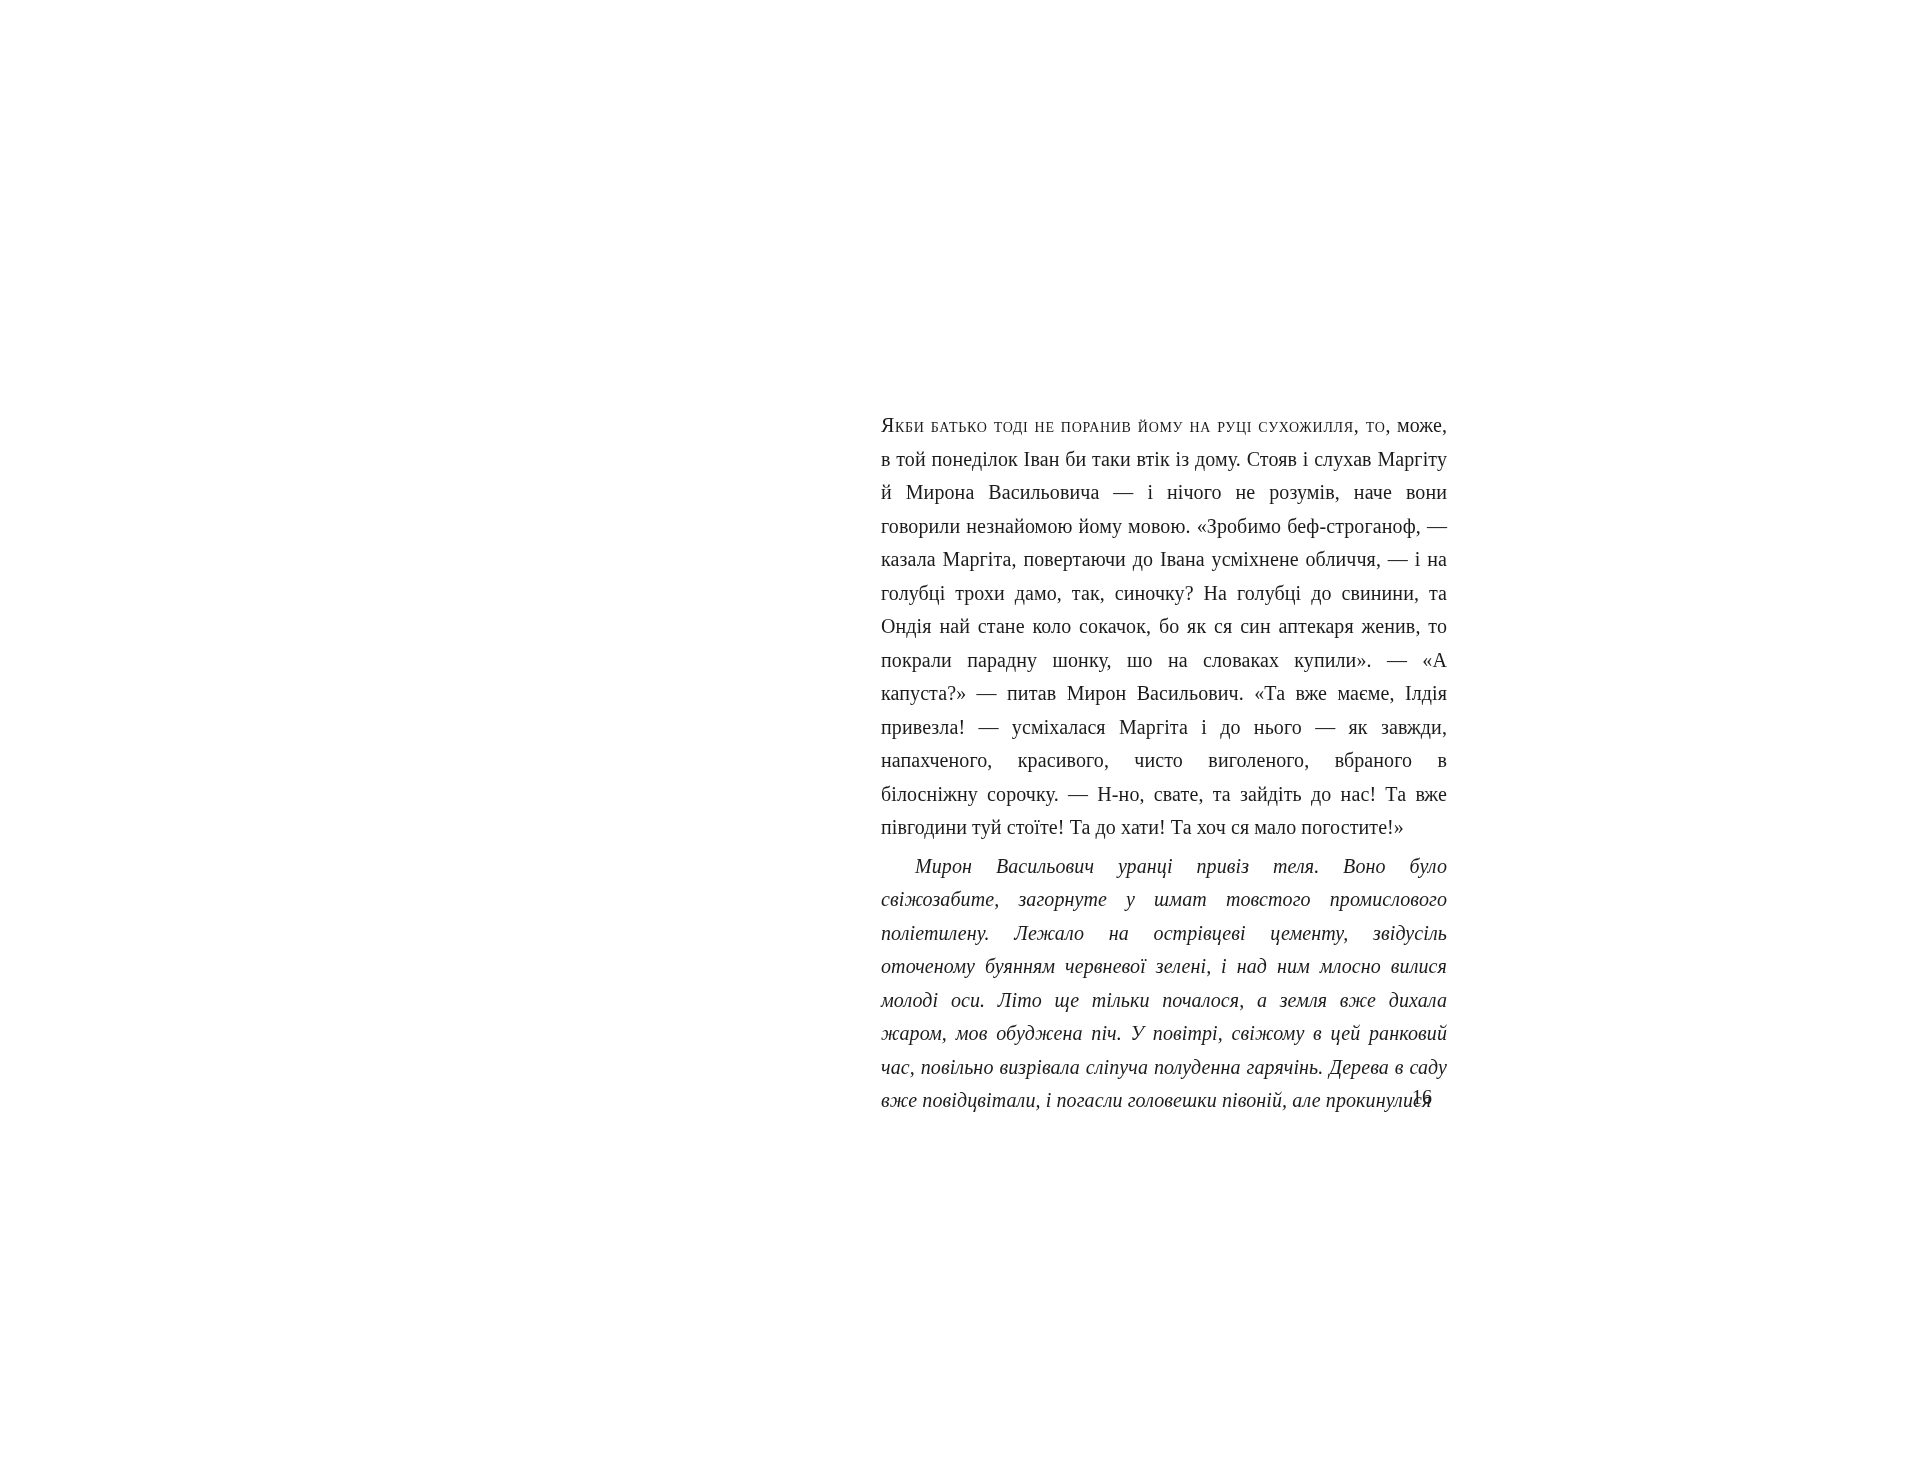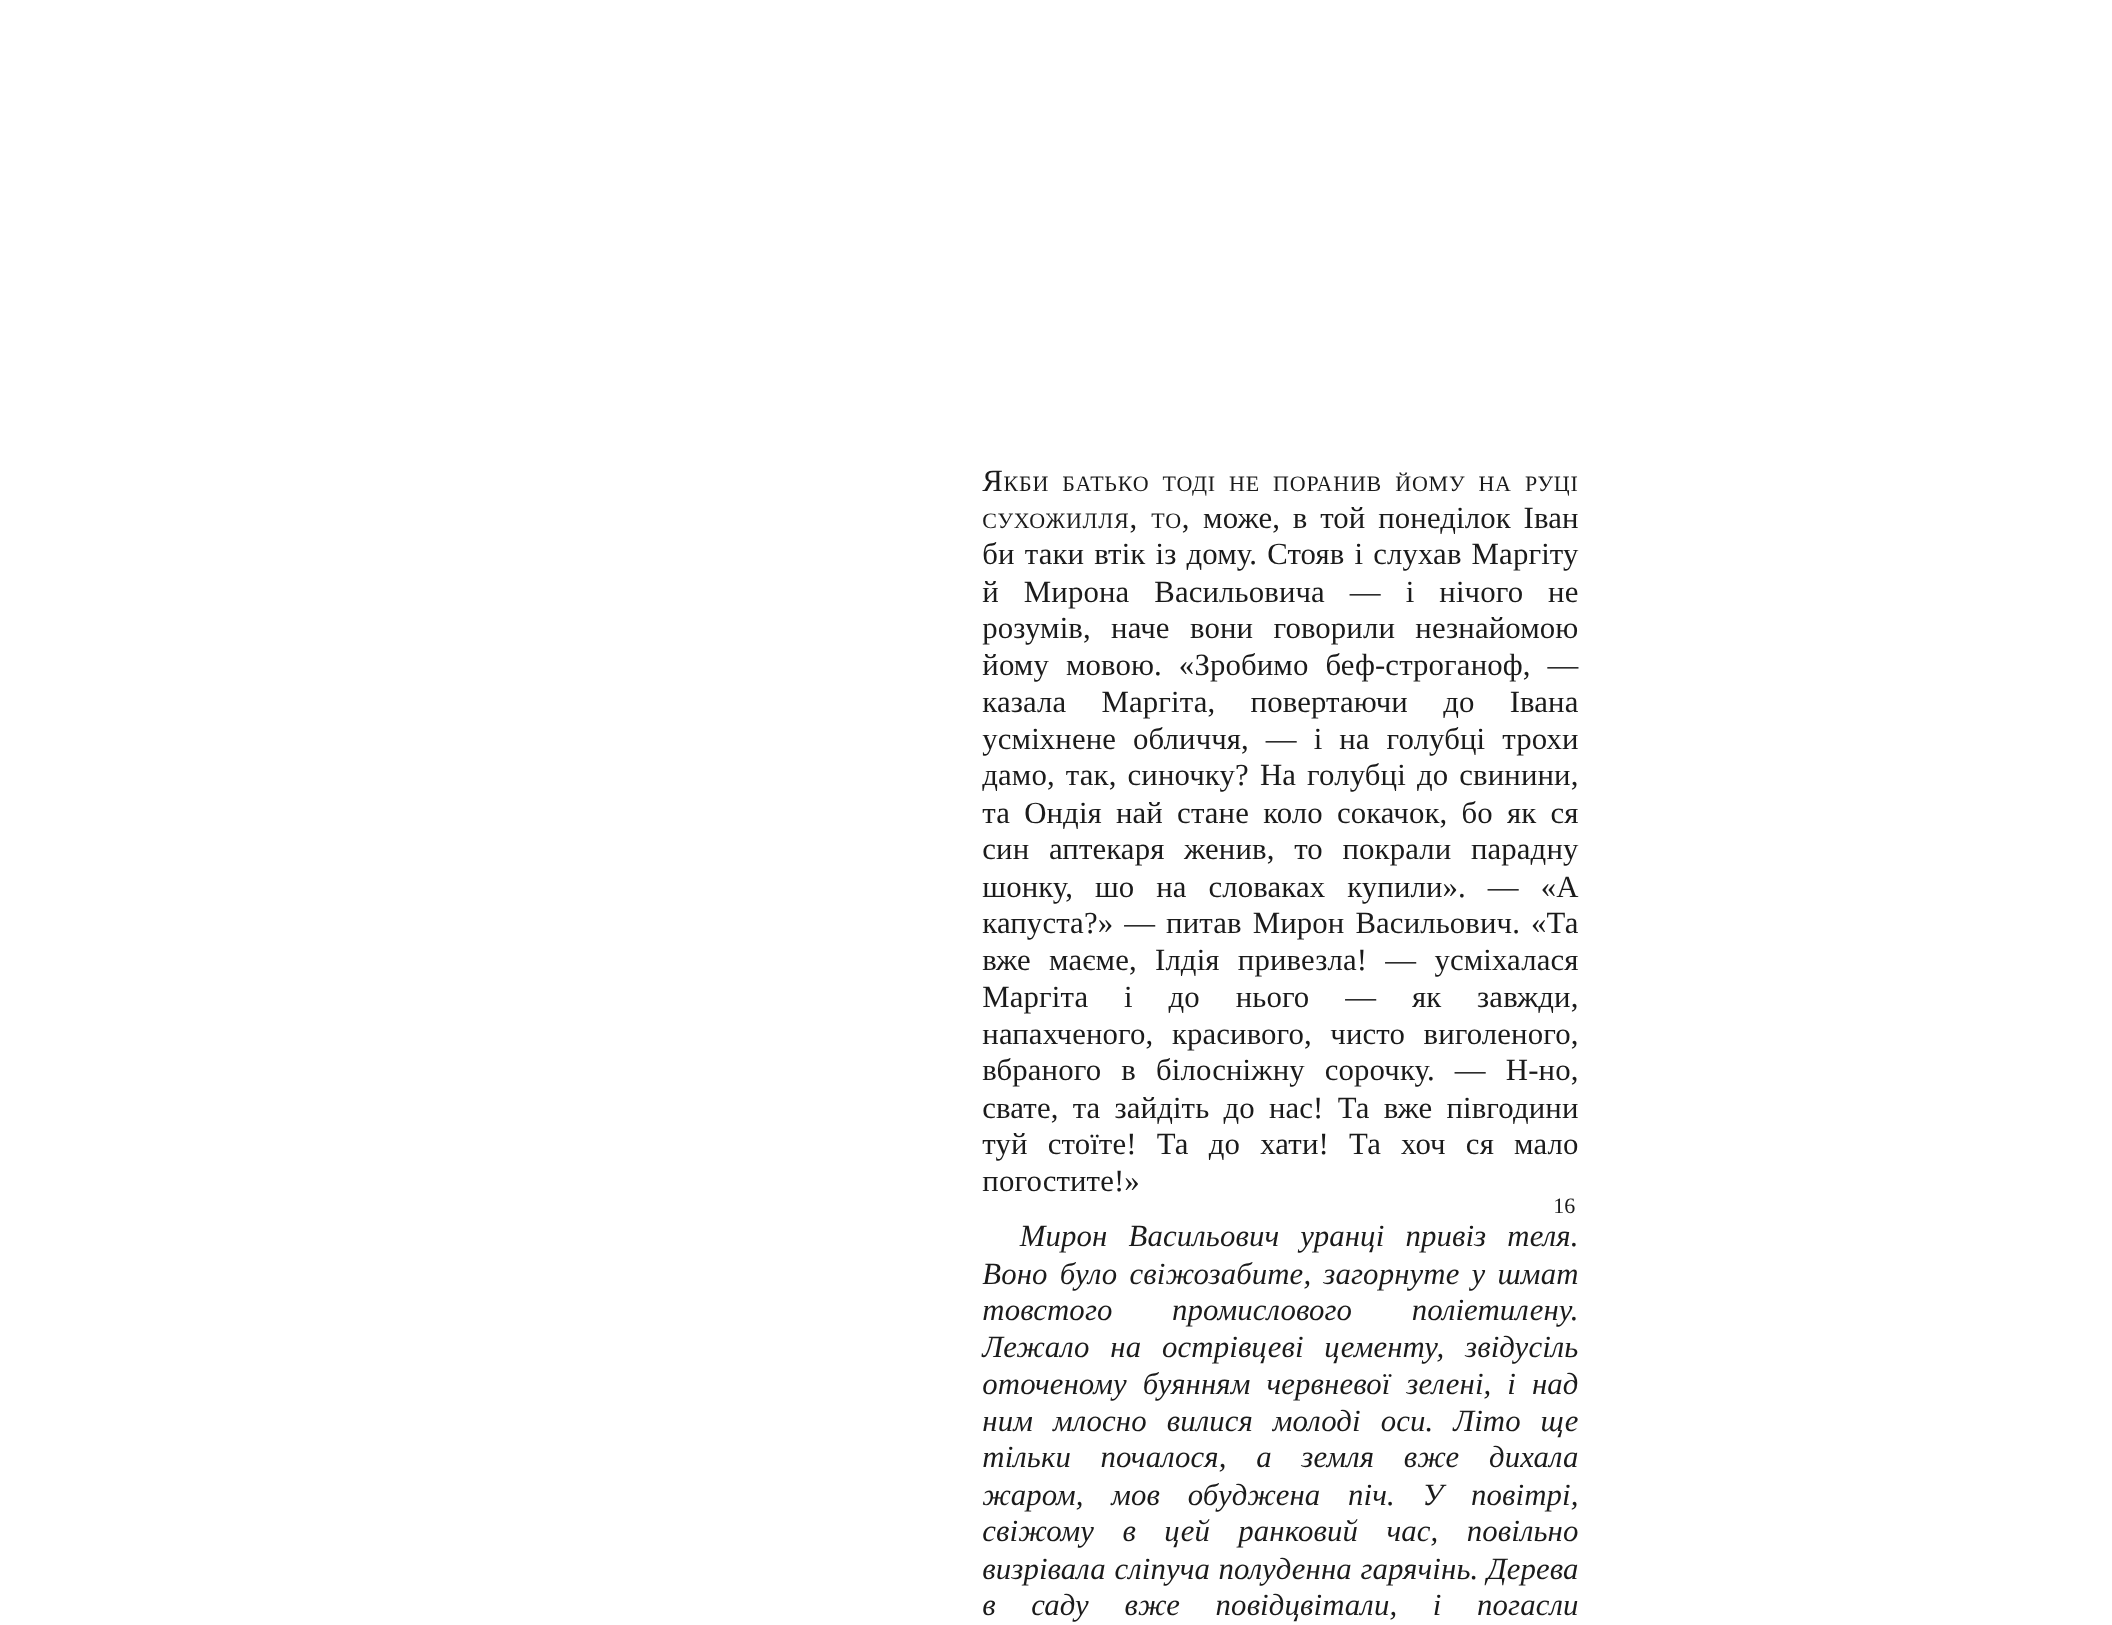--- a/index.html
+++ b/index.html
@@ -20,22 +20,22 @@
     height: 1477px;
     background: #ffffff;
   }
   .text-column {
     position: absolute;
     left: 876px;
     top: 404px;
     width: 576px;
   }
   .para {
-    margin: 17px;
-    font-size: 28px;
+    margin: 5px;
+    font-size: 20px;
     line-height: 33.5px;
     text-align: justify;
     text-justify: inter-word;
     letter-spacing: 0.1px;
     color: #1b1b1b;
     -webkit-font-smoothing: antialiased;
   }
   .para + .para {
     text-indent: 34px;
     font-style: italic;

